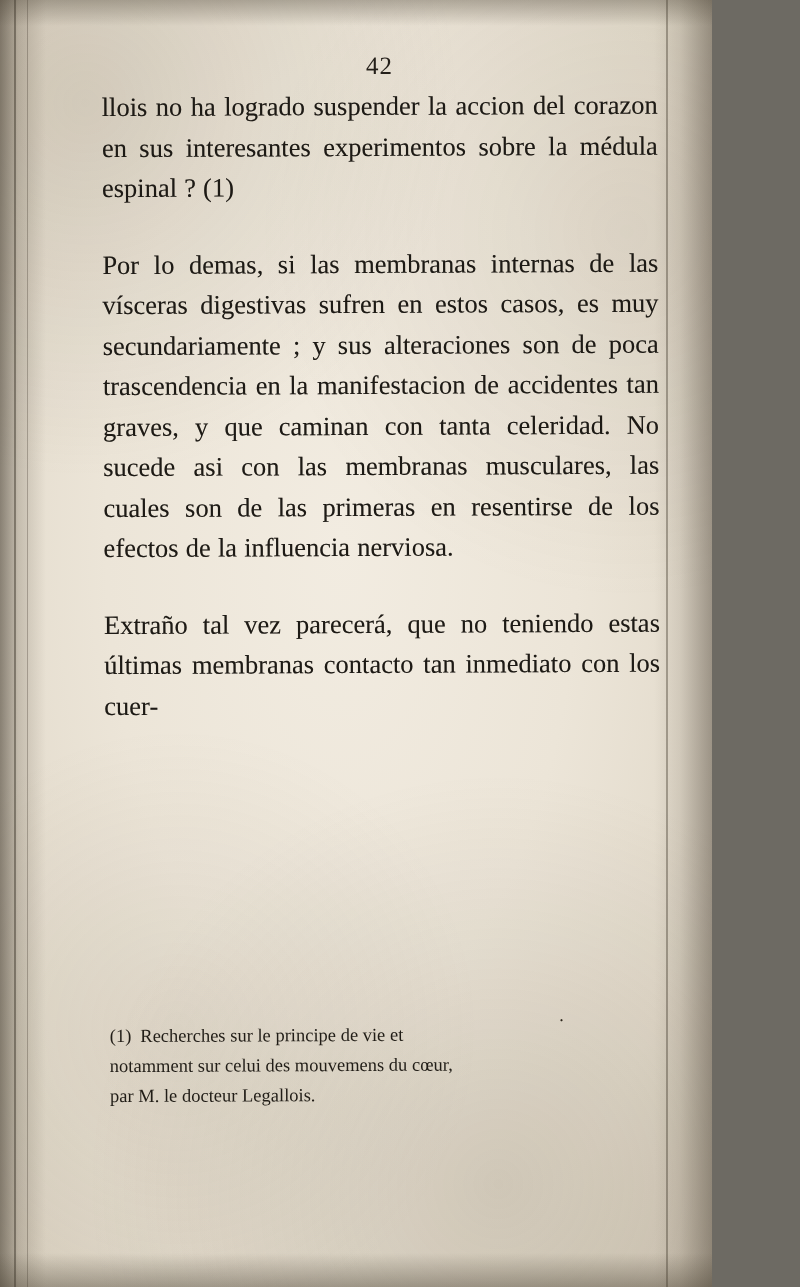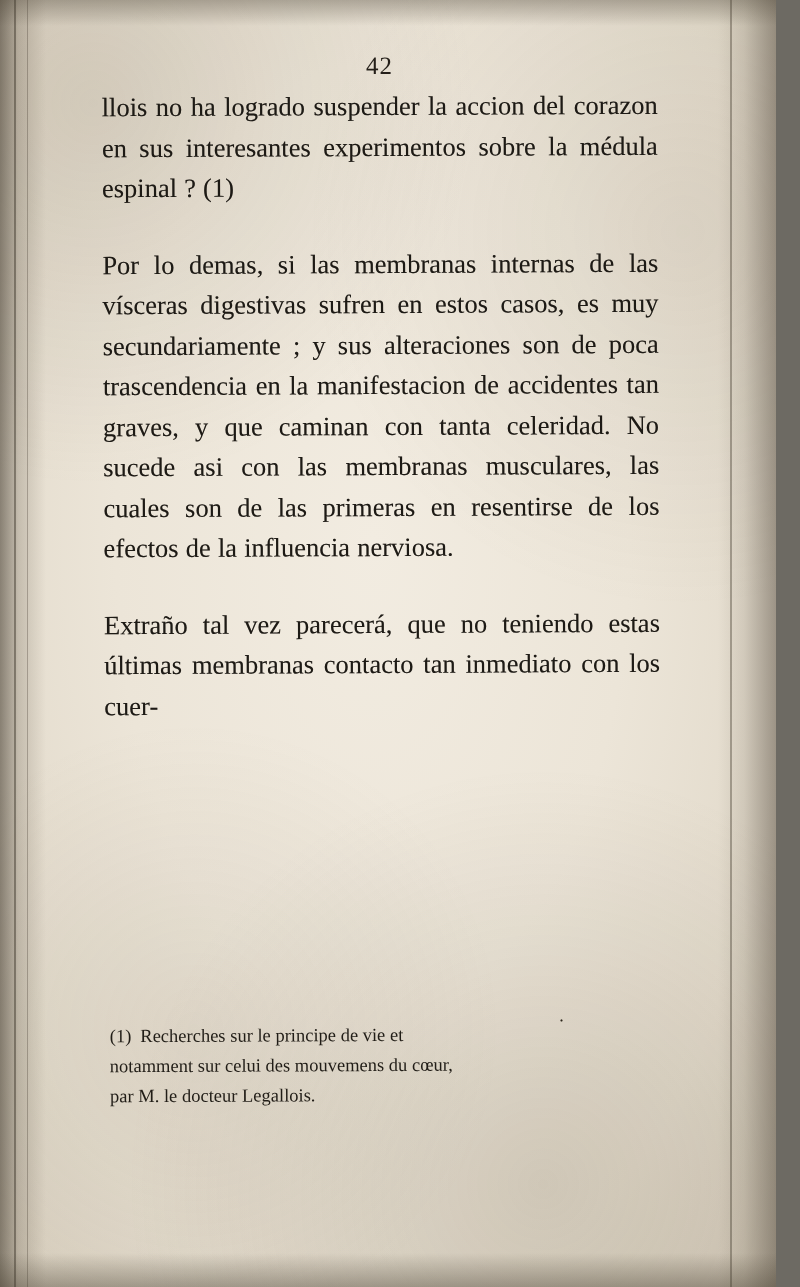--- a/index.html
+++ b/index.html
@@ -10,21 +10,21 @@
   body {
     width: 800px;
     height: 1287px;
     overflow: hidden;
     font-family: "Liberation Serif", serif;
   }
 
   
   #page {
     position: relative;
-    width: 776px;
+    width: 712px;
     height: 1287px;
     background:
       radial-gradient(ellipse at 48% 42%, #f2ece1 0%, #ece5d8 45%, #e2dacb 75%, #d2c9b8 100%);
     overflow: hidden;
   }
 
   
   #page::before {
     content: "";
     position: absolute;

